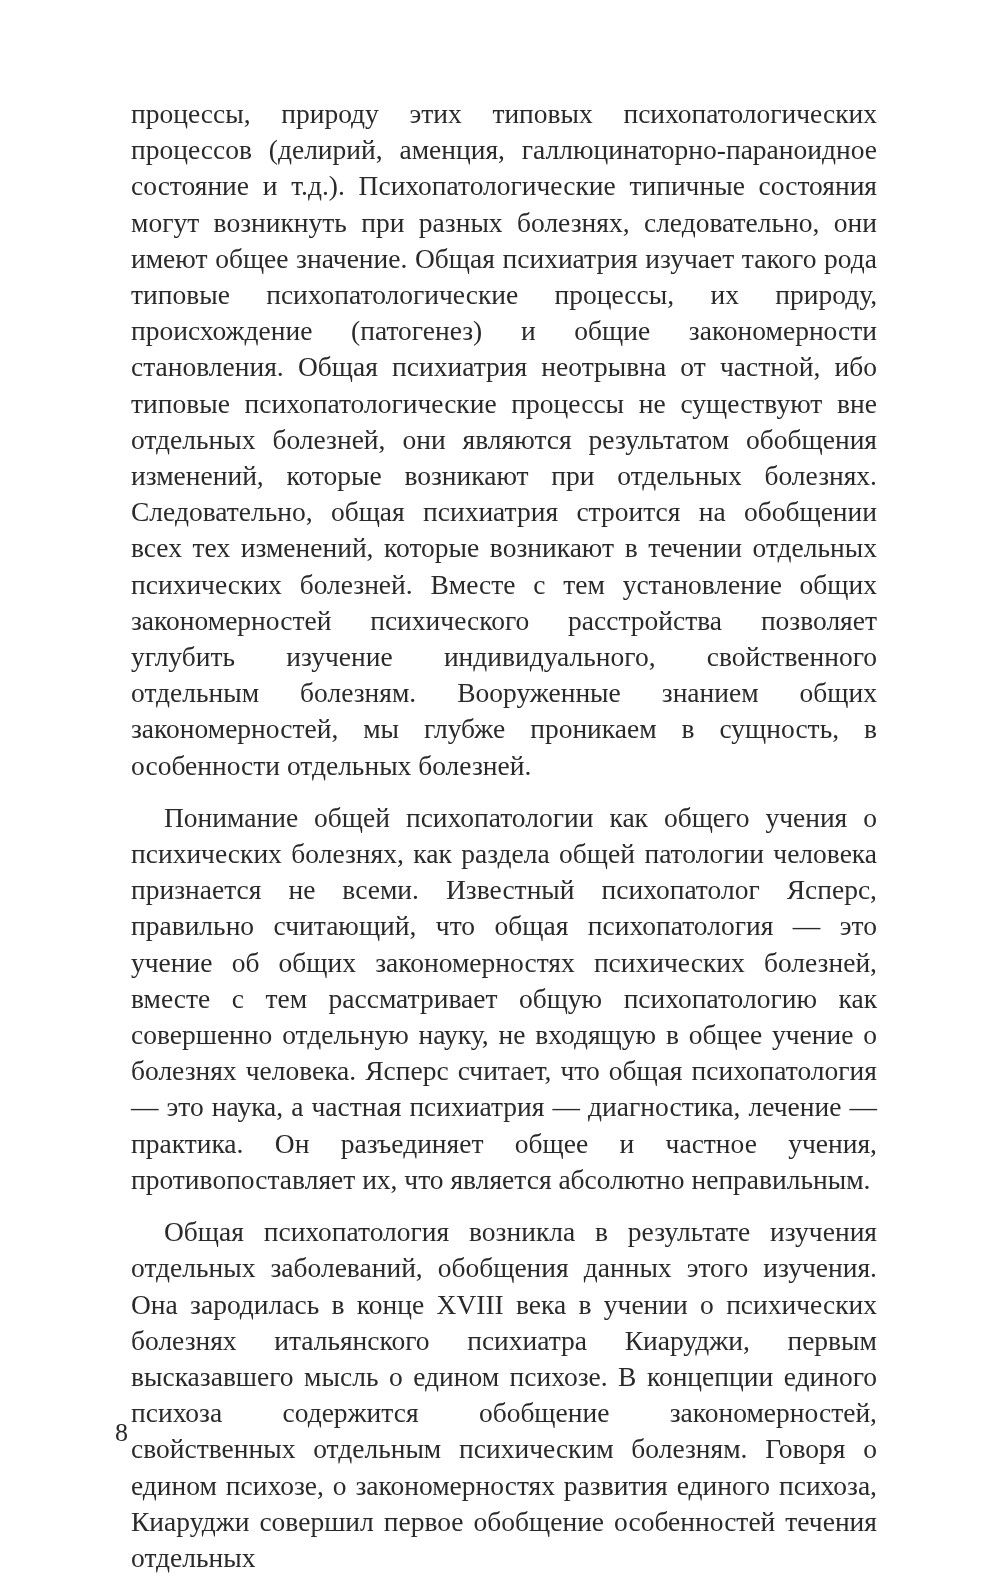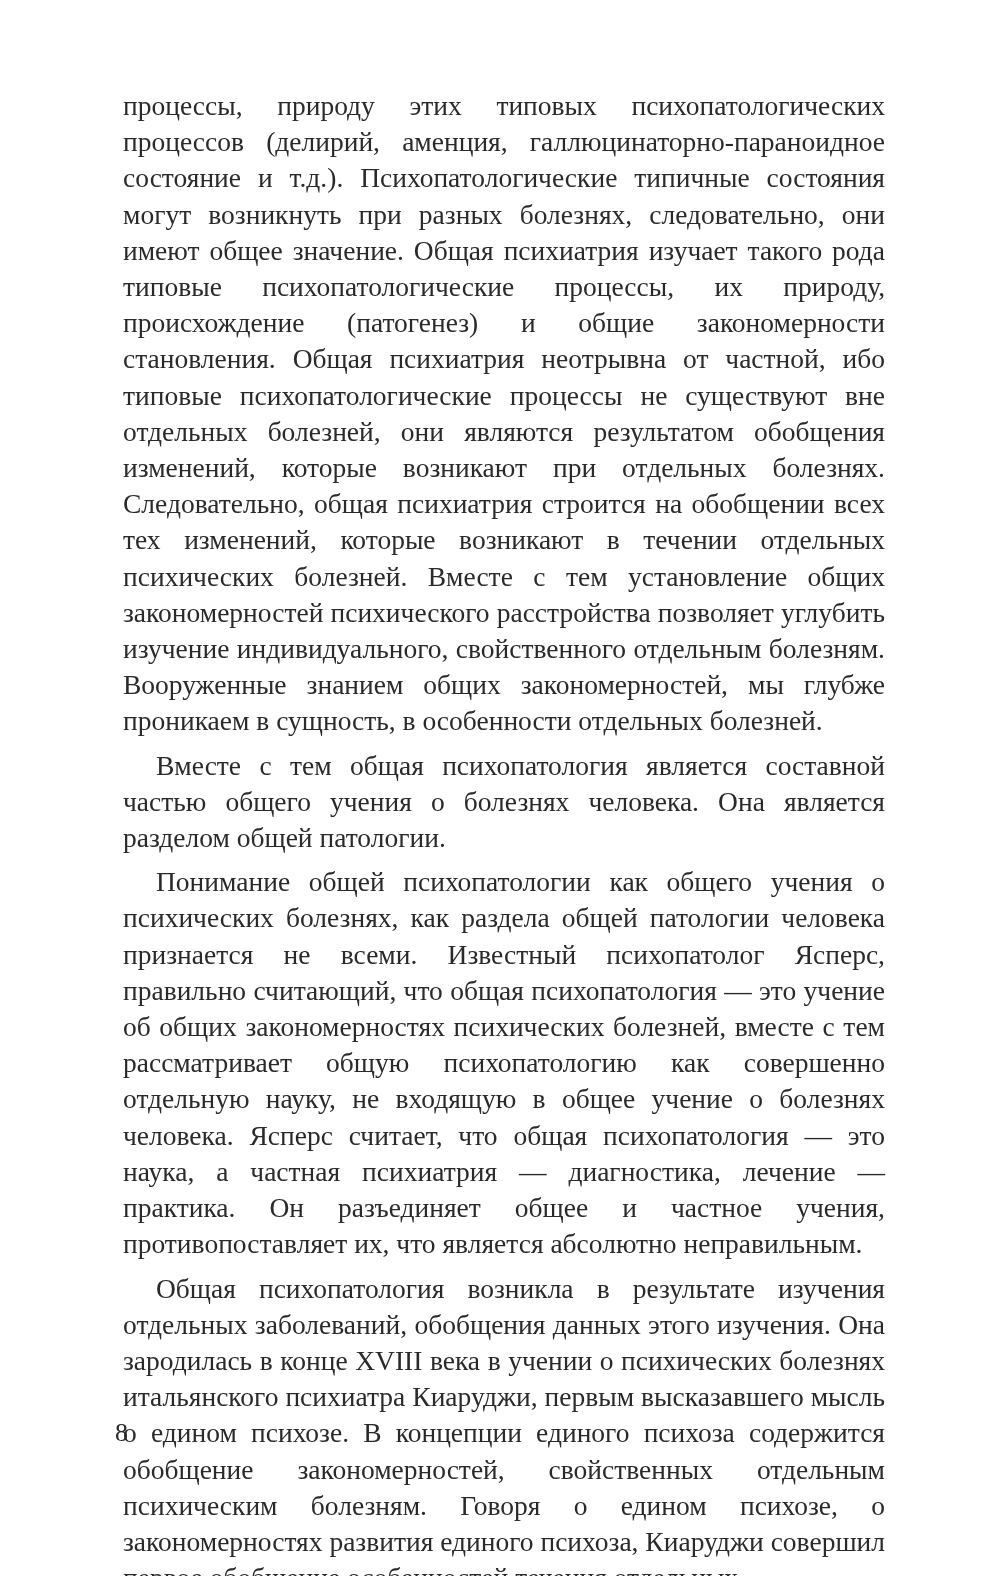--- a/index.html
+++ b/index.html
@@ -3,30 +3,29 @@
 <meta charset="utf-8">
 <style>
   html, body { margin: 0; padding: 0; background: #ffffff; }
   body { width: 1000px; height: 1576px; position: relative; overflow: hidden; }
   .page {
     position: absolute; left: 115px; top: 80px; width: 778px;
     font-family: "Liberation Serif", "DejaVu Serif", serif;
     font-size: 27.5px; line-height: 36.2px; color: #2a2a2a;
     text-align: justify; hyphens: manual;
   }
-  .page p { margin: 8px; text-indent: 0; }
+  .page p { margin: 16px; text-indent: 0; }
   .page p.indent { text-indent: 33px; }
   .page-number {
     position: absolute; left: 115px; top: 1418px;
     font-family: "Liberation Serif", "DejaVu Serif", serif;
     font-size: 26px; color: #2a2a2a;
   }
 </style>
 </head>
 <body>
 
 <div class="page">
   <p>процессы, природу этих типовых психопатологических процессов (делирий, аменция, галлюцинаторно-параноидное состояние и т.д.). Психопатологические типичные состояния могут возникнуть при разных болезнях, следовательно, они имеют общее значение. Общая психиатрия изучает такого рода типовые психопатологические процессы, их природу, происхождение (патогенез) и общие закономерности становления. Общая психиатрия неотрывна от частной, ибо типовые психопатологические процессы не существуют вне отдельных болезней, они являются результатом обобщения изменений, которые возникают при отдельных болезнях. Следовательно, общая психиатрия строится на обобщении всех тех изменений, которые возникают в течении отдельных психических болезней. Вместе с тем установление общих закономерностей психического расстройства позволяет углубить изучение индивидуального, свойственного отдельным болезням. Вооруженные знанием общих закономерностей, мы глубже проникаем в сущность, в особенности отдельных болезней.</p>
-  <p class="indent">Вместе с тем общая психопатология является составной частью общего учения о болезнях человека. Она является разделом общей патологии.</p>
   <p class="indent">Понимание общей психопатологии как общего учения о психических болезнях, как раздела общей патологии человека признается не всеми. Известный психопатолог Ясперс, правильно считающий, что общая психопатология — это учение об общих закономерностях психических болезней, вместе с тем рассматривает общую психопатологию как совершенно отдельную науку, не входящую в общее учение о болезнях человека. Ясперс считает, что общая психопатология — это наука, а частная психиатрия — диагностика, лечение — практика. Он разъединяет общее и частное учения, противопоставляет их, что является абсолютно неправильным.</p>
   <p class="indent">Общая психопатология возникла в результате изучения отдельных заболеваний, обобщения данных этого изучения. Она зародилась в конце XVIII века в учении о психических болезнях итальянского психиатра Киаруджи, первым высказавшего мысль о едином психозе. В концепции единого психоза содержится обобщение закономерностей, свойственных отдельным психическим болезням. Говоря о едином психозе, о закономерностях развития единого психоза, Киаруджи совершил первое обобщение особенностей течения отдельных</p>
 </div>
 <div class="page-number">8</div>
 
 </body></html>

